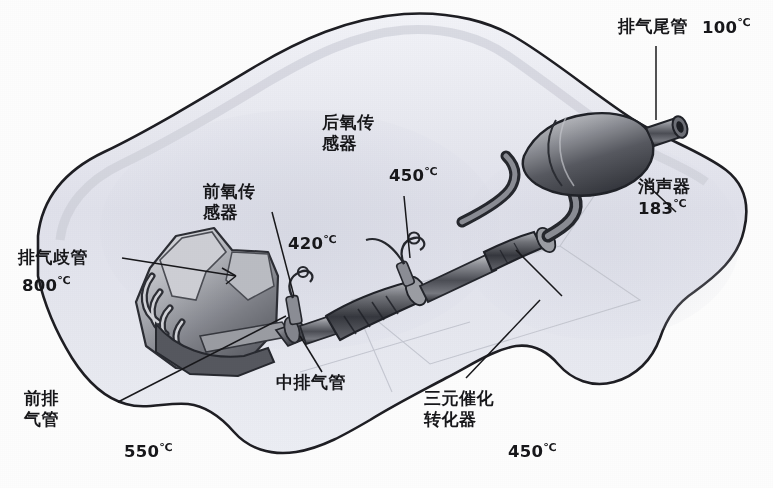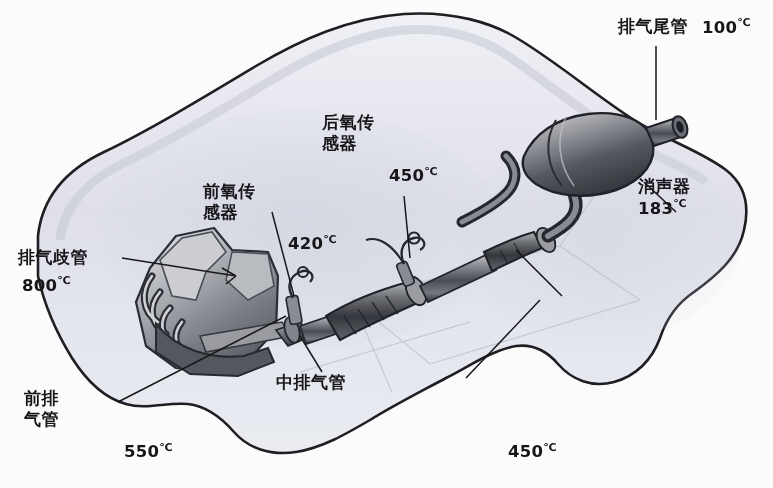--- a/index.html
+++ b/index.html
@@ -218,17 +218,21 @@
     <div class="txt">气管</div>
   </div>
   <div class="lbl" style="left:80px;top:440px;margin-left:44px;">
     <span class="temp"><span>550</span><span class="dg">℃</span></span>
   </div>
 
   <div class="lbl c" style="left:276px;top:372px;">
     <div class="txt">中排气管</div>
   </div>
 
+  <div class="lbl c" style="left:424px;top:388px;">
+    <div class="txt">三元催化</div>
+    <div class="txt">转化器</div>
+  </div>
   <div class="lbl" style="left:508px;top:440px;">
     <span class="temp"><span>450</span><span class="dg">℃</span></span>
   </div>
 
 </div>
 
 </body></html>

